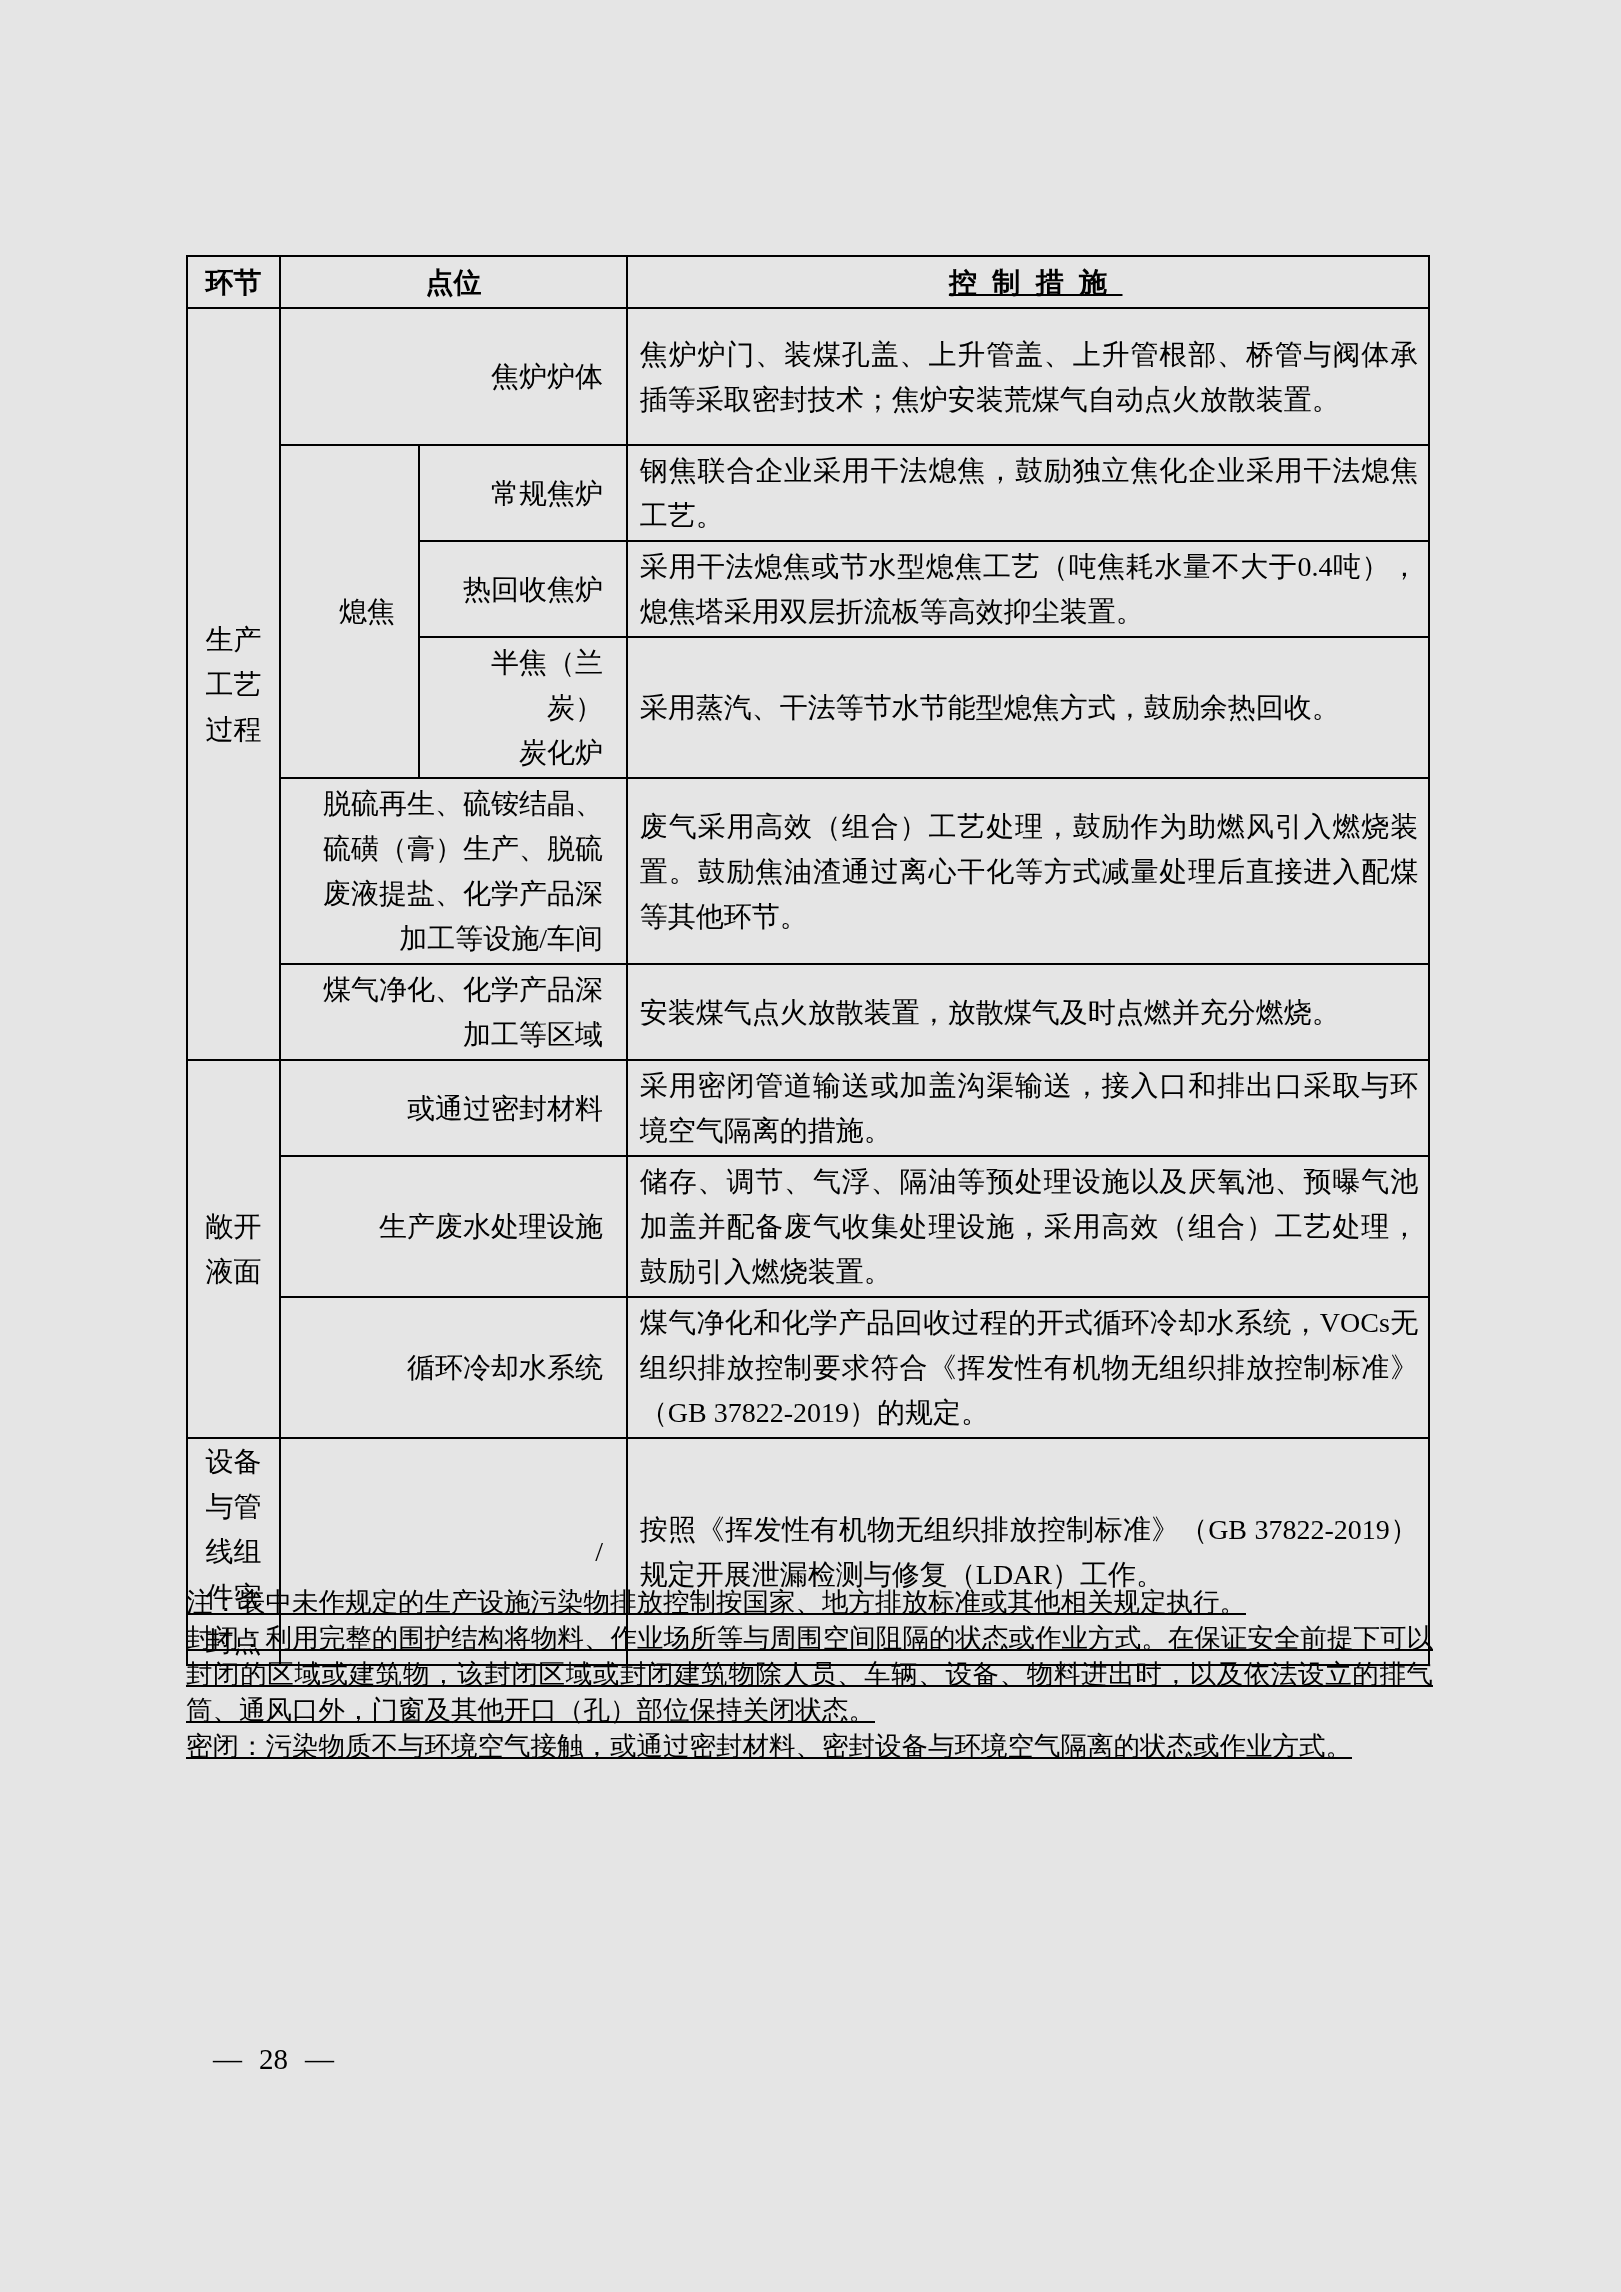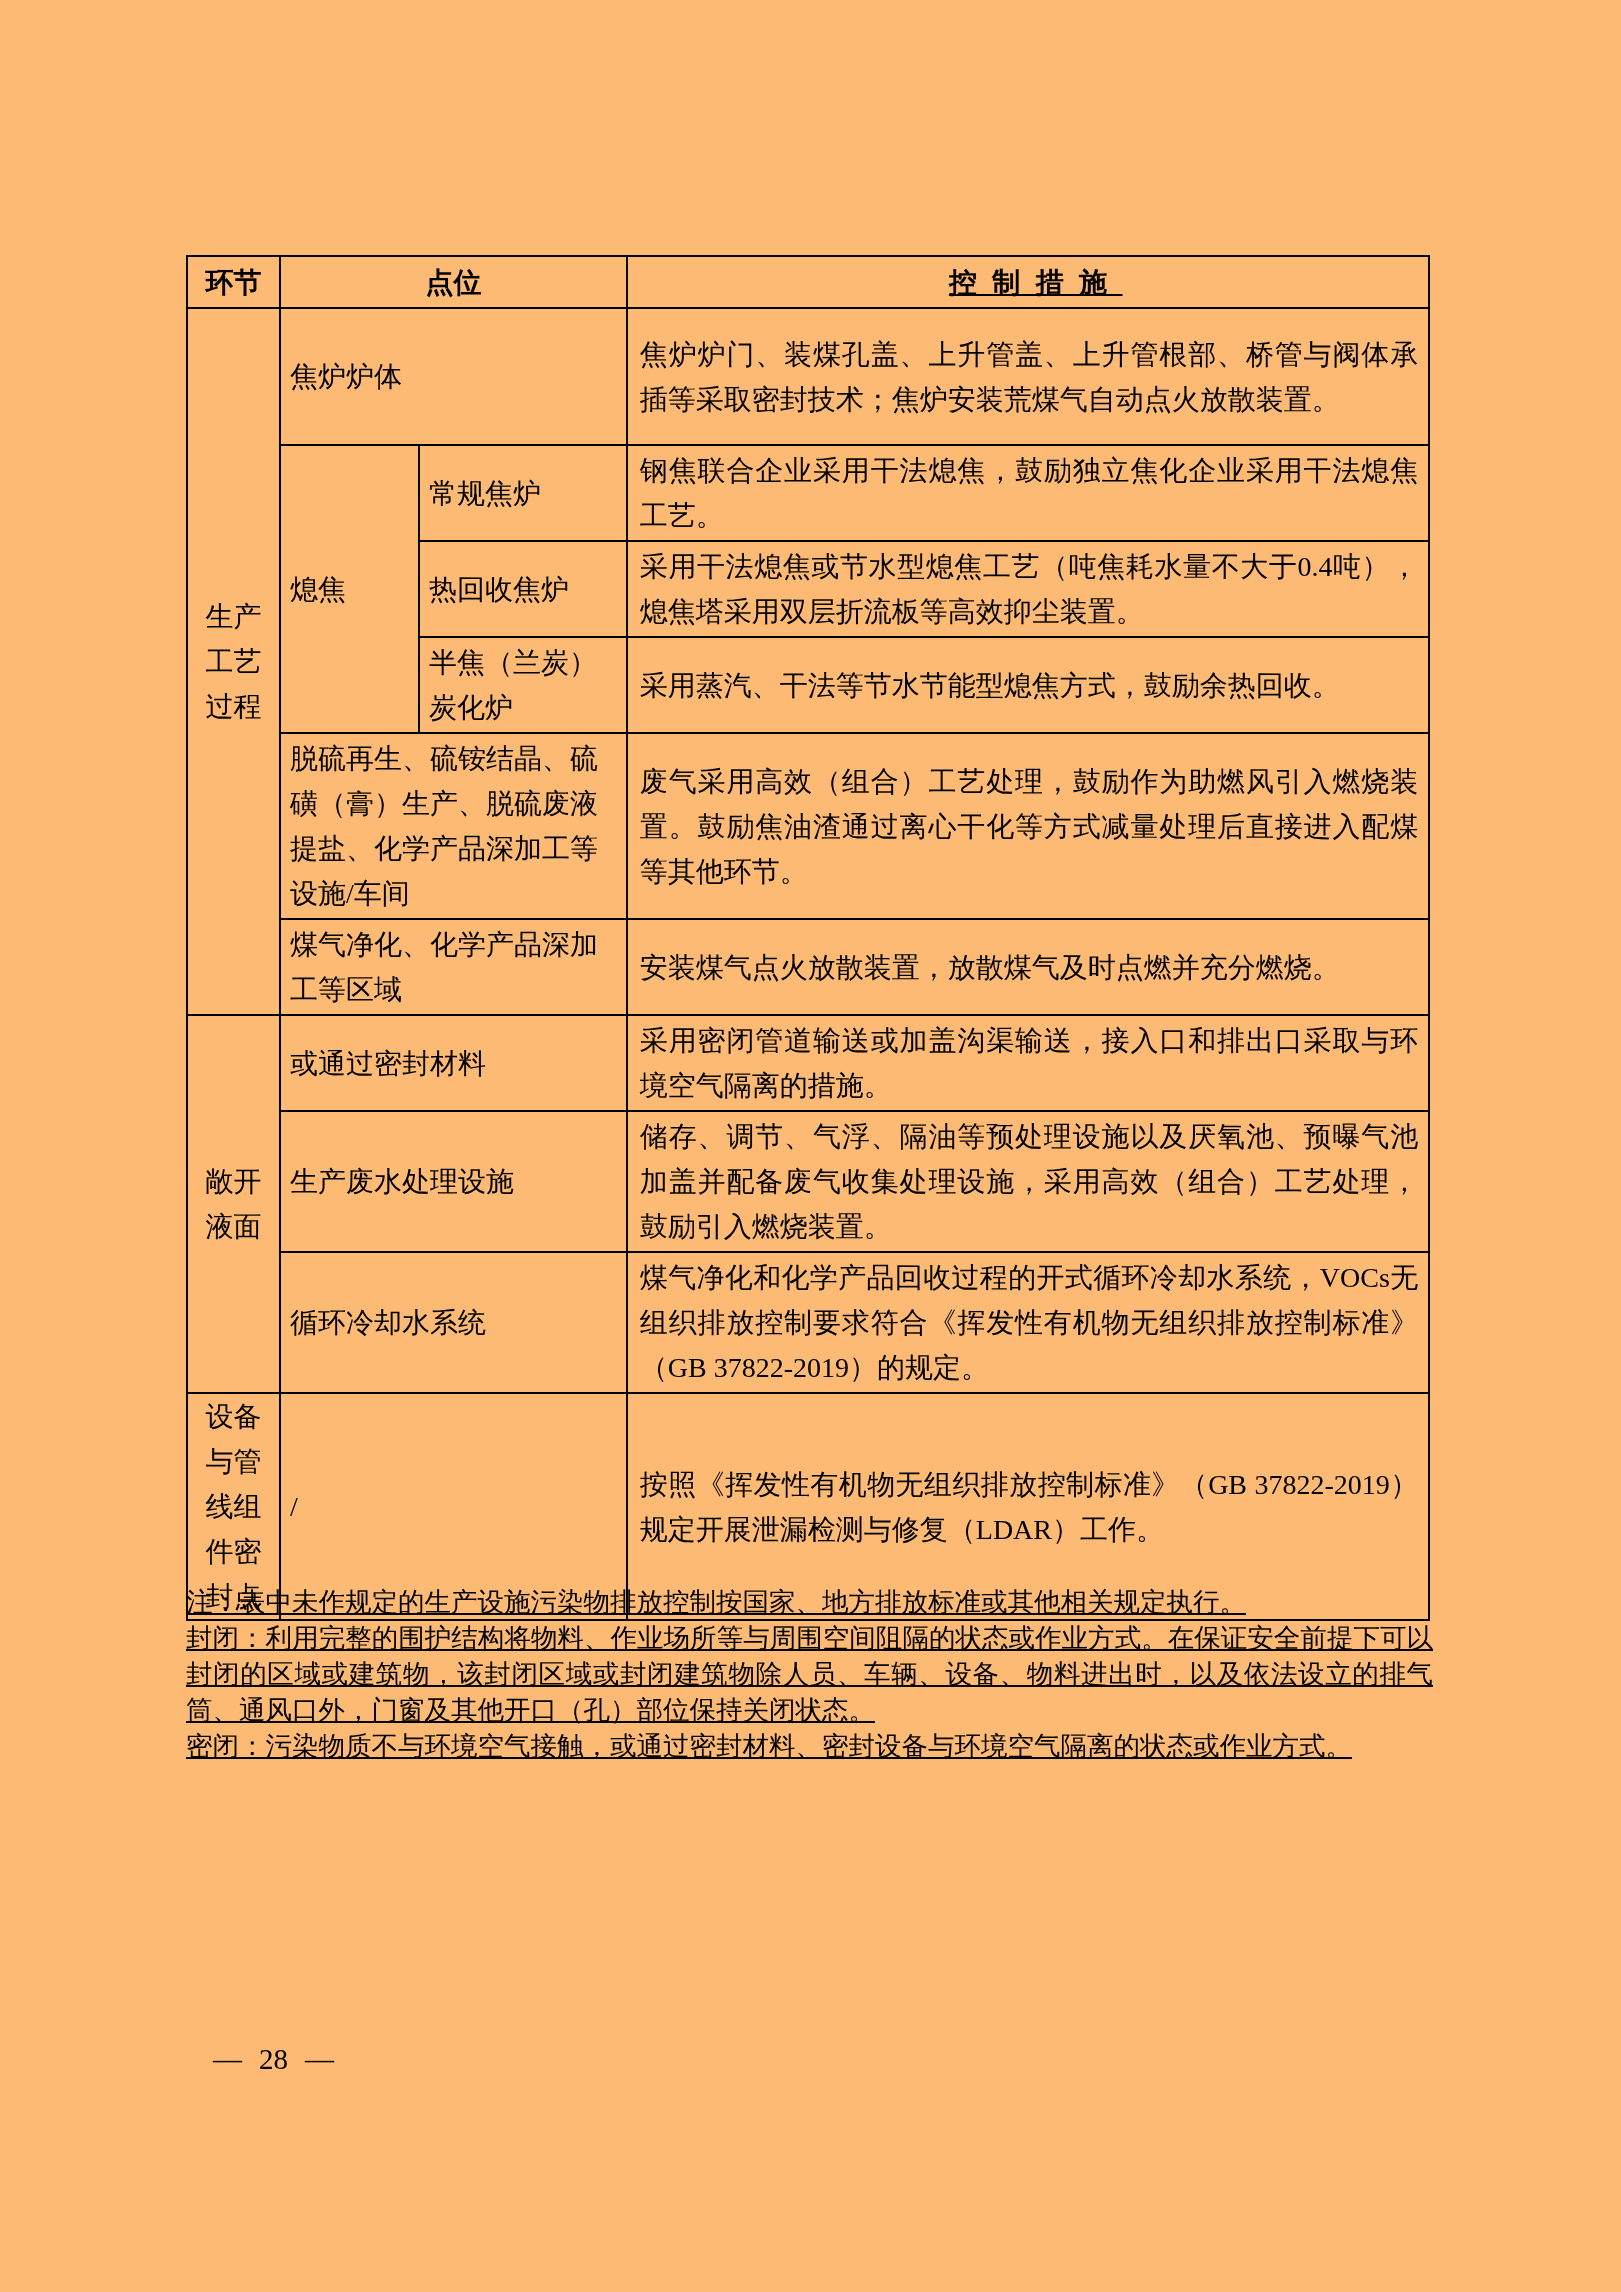--- a/index.html
+++ b/index.html
@@ -3,21 +3,21 @@
 <meta charset="utf-8">
 <style>
   * { margin: 0; padding: 0; box-sizing: border-box; }
   html, body { background: #ffffff; }
   body {
     width: 1621px; height: 2293px;
     position: relative;
     font-family: "Liberation Serif", "DejaVu Serif", serif;
     color: #000;
   }
-  .page { position: absolute; inset: 0; background: #fdba74; }
+  .page { position: absolute; inset: 0; background: #e5e5e5; }
 
   .table-wrap { position: absolute; left: 186px; top: 255px; width: 1243px; }
 
   table.ctrl {
     border-collapse: collapse;
     table-layout: fixed;
     width: 1242px;
     border: 2.9px solid #000;
   }
   table.ctrl td, table.ctrl th {
@@ -35,22 +35,22 @@
     line-height: 33px;
   }
   th.hdr-measure { letter-spacing: 0.55em; text-indent: 0.55em; text-decoration: underline; }
   td.stage {
     text-align: center;
     white-space: pre-line;
     line-height: 43px;
     font-size: 28px;
   }
   td.point {
-    text-align: left;
-    padding: 2px 9px;
+    text-align: right;
+    padding: 2px 23px;
     white-space: normal;
   }
   td.point.pre { white-space: pre-line; }
   td.measure {
     text-align: justify;
     text-align-last: left;
     padding: 2px 9.8px 2px 11.8px;
   }
 
   .notes {

